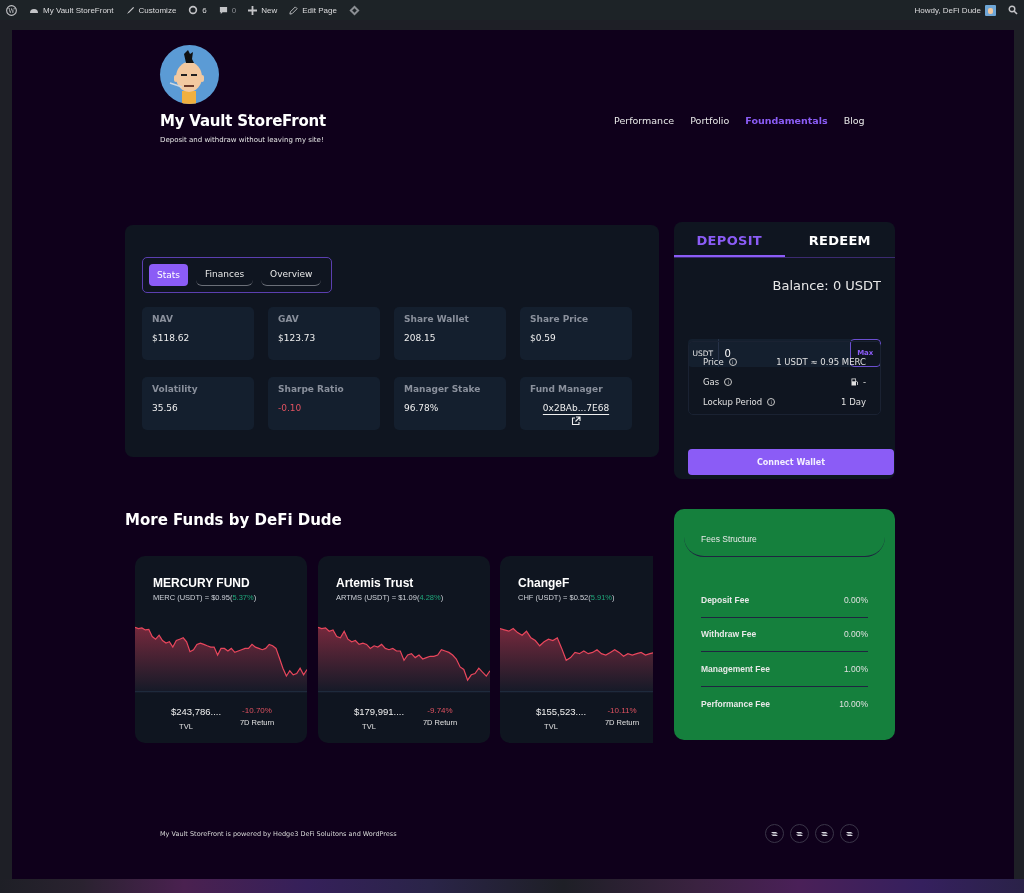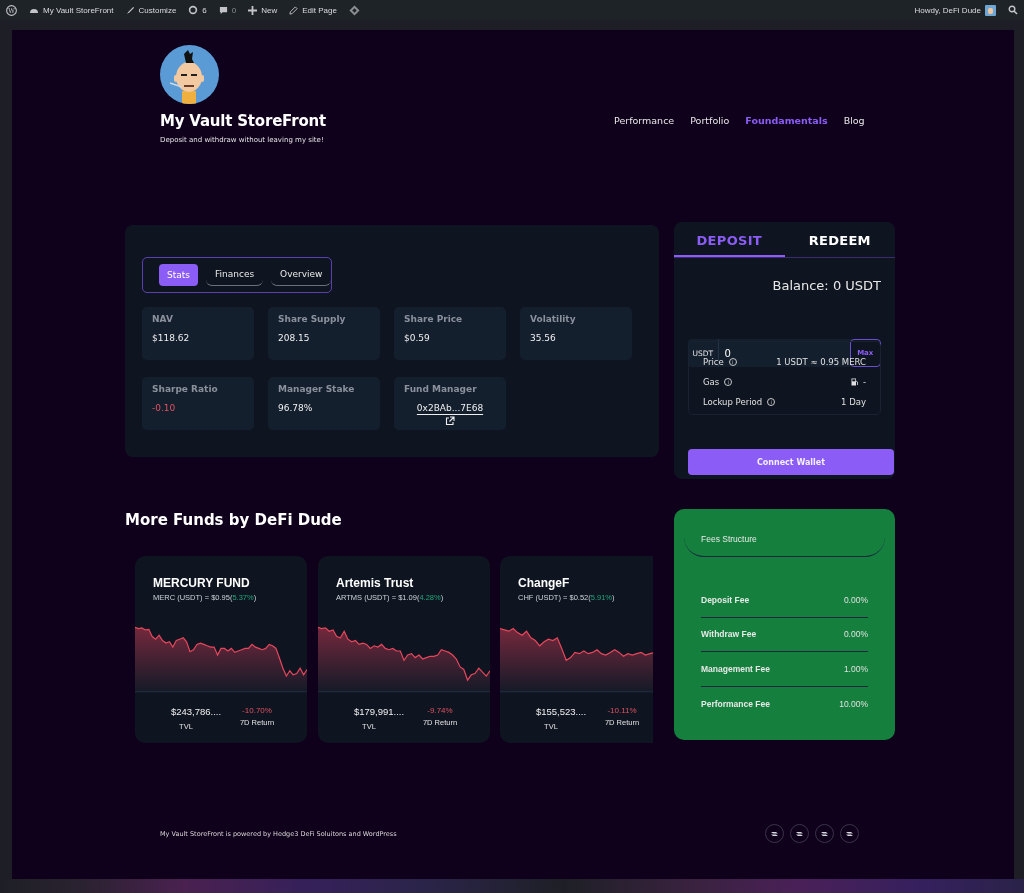--- a/index.html
+++ b/index.html
@@ -49,21 +49,21 @@
   .nav a { color: #e8e8e8; text-decoration: none; }
   .nav a.active { color: #8b5cf6; font-weight: bold; }
 
   
   .stats-panel {
     position: absolute; left: 125px; top: 225px; width: 534px; height: 232px;
     background: #0f1520; border-radius: 8px;
   }
   .tabs {
     position: absolute; left: 17px; top: 32px; width: 190px; height: 36px;
-    border: 1px solid #5b3fb0; border-radius: 5px; display: flex; align-items: center; padding: 0 16px; gap: 8px;
+    border: 1px solid #5b3fb0; border-radius: 5px; display: flex; align-items: center; padding: 0 6px; gap: 8px;
   }
   .tab { font-size: 9px; color: #e8e8e8; padding: 4px 8px; border-radius: 4px; cursor: pointer; }
   .tab.active { background: #8b5cf6; color: #fff; padding: 6px 8px; }
   .tab.inactive { border-bottom: 1px solid #6b6f78; border-radius: 0 0 6px 6px; padding: 4px 9px 6px; }
   .stat-grid { position: absolute; left: 17px; top: 82px; display: grid; grid-template-columns: repeat(4, 112px); column-gap: 14px; row-gap: 17px; }
   .stat-card { background: #141f2e; border-radius: 5px; height: 53px; padding: 7px 10px; }
   .stat-label { font-size: 9px; color: #8a909c; font-weight: bold; }
   .stat-value { font-size: 9px; color: #f0f0f0; margin-top: 9px; }
   .stat-value.neg { color: #e05260; }
   .stat-value.link { text-decoration: underline; text-underline-offset: 3px; }
@@ -231,21 +231,25 @@
     <div class="tab active">Stats</div>
     <div class="tab inactive">Finances</div>
     <div class="tab inactive">Overview</div>
   </div>
   <div class="stat-grid">
     <div class="stat-card">
       <div class="stat-label">NAV</div>
       <div class="stat-value">$118.62</div>
     </div>
     <div class="stat-card">
-      <div class="stat-label">Share Supply</div>
+      <div class="stat-label">GAV</div>
+      <div class="stat-value">$123.73</div>
+    </div>
+    <div class="stat-card">
+      <div class="stat-label">Share Wallet</div>
       <div class="stat-value">208.15</div>
     </div>
     <div class="stat-card">
       <div class="stat-label">Share Price</div>
       <div class="stat-value">$0.59</div>
     </div>
     <div class="stat-card">
       <div class="stat-label">Volatility</div>
       <div class="stat-value">35.56</div>
     </div>

